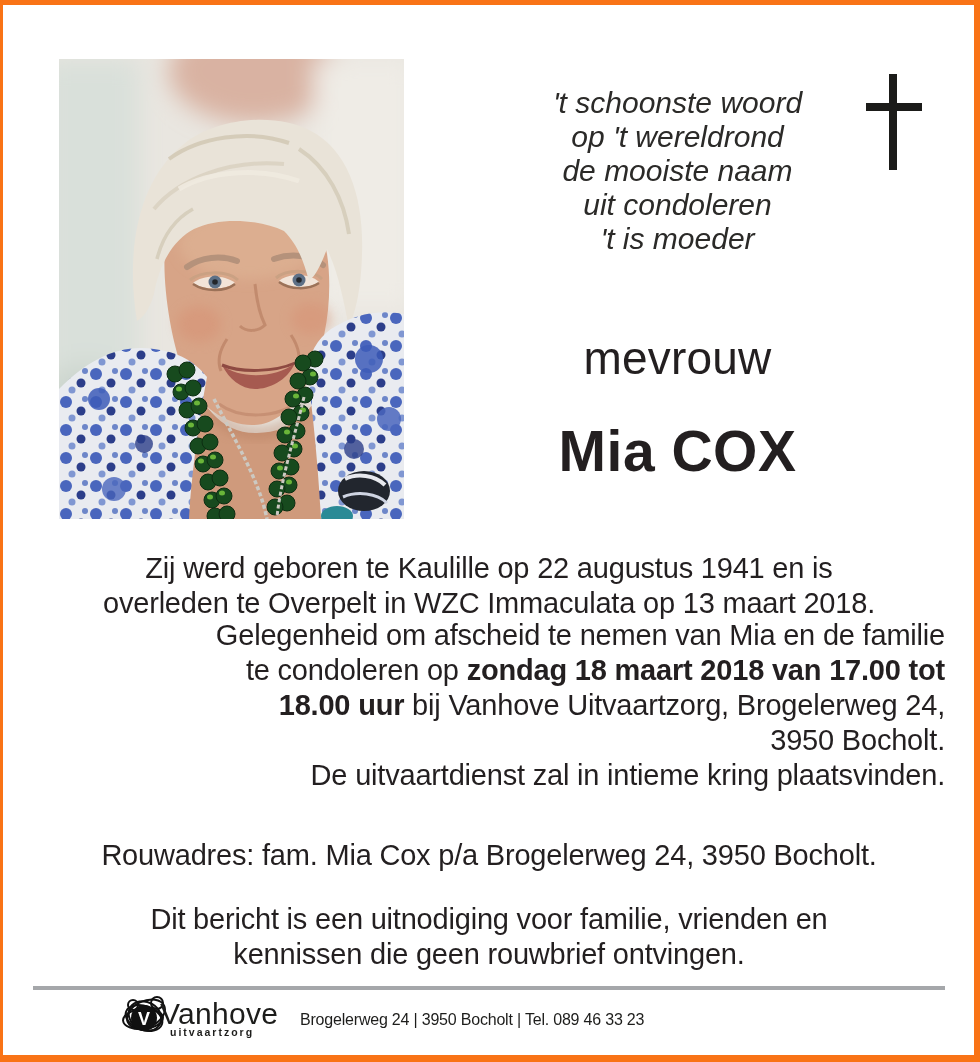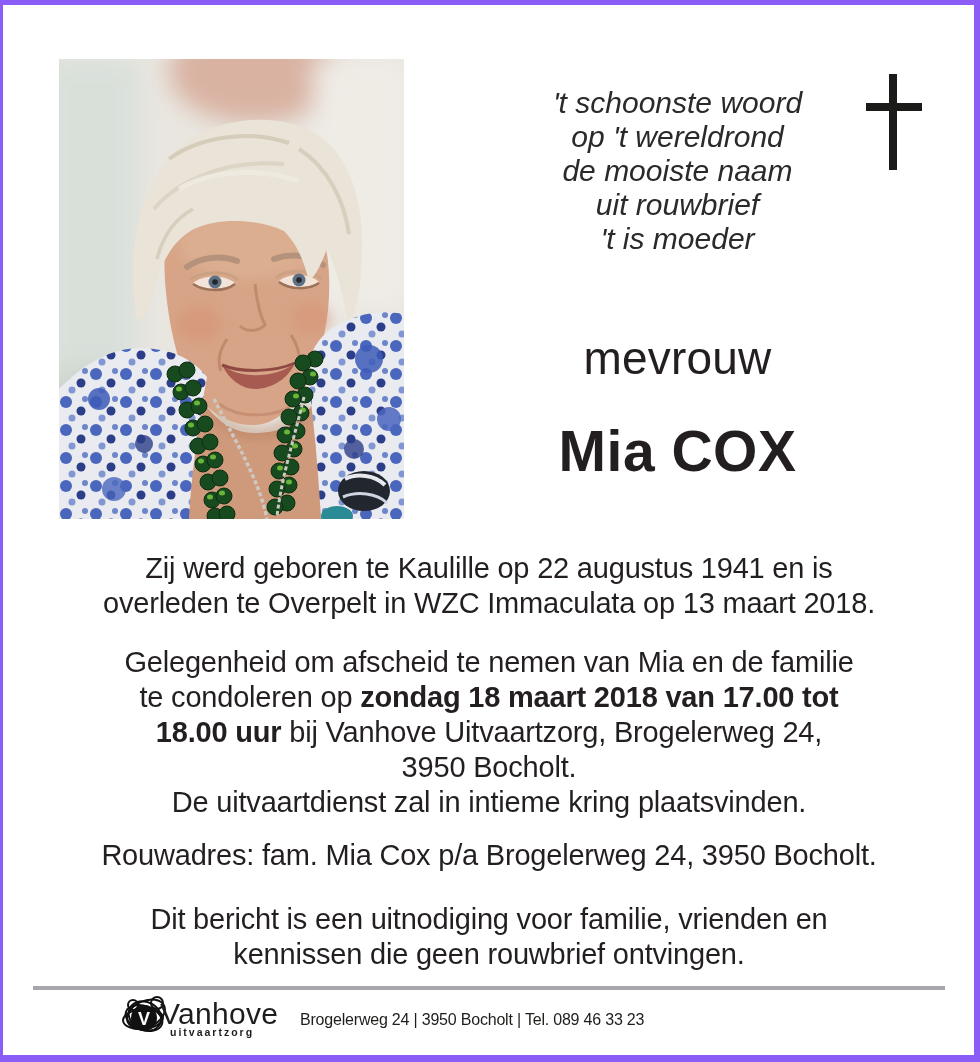--- a/index.html
+++ b/index.html
@@ -1,31 +1,31 @@
 <!DOCTYPE html>
 <html><head>
 <meta charset="utf-8">
 <style>
   html,body{margin:0;padding:0;}
   body{width:980px;height:1062px;background:#9ea0a4;}
-  .page{position:relative;width:980px;height:1062px;background:#8b5cf6;
+  .page{position:relative;width:980px;height:1062px;background:#f97316;
         font-family:"Liberation Sans",sans-serif;color:#231f20;overflow:hidden;}
   .card{position:absolute;left:3px;top:5px;width:971px;height:1050px;background:#ffffff;}
   .abs{position:absolute;}
   .photo{left:59px;top:59px;width:345px;height:460px;margin:0;padding:0;}
   .photo svg{display:block;}
   .cross{left:866px;top:74px;width:56px;height:96px;}
   .cross .v{position:absolute;left:23px;top:0;width:8px;height:96px;background:#1b1b19;}
   .cross .h{position:absolute;left:0;top:29px;width:56px;height:8px;background:#1b1b19;}
   .rightcol{left:410px;width:535px;text-align:center;}
   .poem{top:86px;font-style:italic;font-size:30px;line-height:34px;color:#2b2a28;}
   .salutation{top:331px;font-size:46px;letter-spacing:0.2px;}
   .name{top:418px;font-size:57px;font-weight:bold;letter-spacing:0.5px;}
   .bodytext{left:33px;width:912px;text-align:center;font-size:29px;line-height:35px;letter-spacing:-0.2px;}
-  .p1{top:551px;} .p2{top:645px;} .p3{top:838px;} .p4{top:902px;}
+  .p1{top:551px;} .p2{top:618px;text-align:right;} .p3{top:838px;} .p4{top:902px;}
   .line{white-space:nowrap;}
   .b{font-weight:bold;margin-top:28px;}
   .divider{left:33px;top:986px;width:912px;height:4px;background:#a5a7aa;}
   .logo-mark{left:122px;top:992px;width:48px;height:48px;}
   .brand{left:160px;top:997px;font-size:30px;color:#1d1d1b;letter-spacing:0.3px;}
   .brand-sub{left:170px;top:1026px;width:115px;font-size:10.5px;
              font-weight:bold;letter-spacing:2px;color:#1d1d1b;}
   .contact{left:300px;top:1007px;font-size:16px;line-height:26px;color:#1d1d1b;letter-spacing:-0.2px;}
 </style>
 </head>
@@ -173,21 +173,21 @@
 
   <div class="abs cross">
     <div class="v"></div>
     <div class="h"></div>
   </div>
 
   <div class="abs rightcol poem">
     <div class="line">'t schoonste woord</div>
     <div class="line">op 't wereldrond</div>
     <div class="line">de mooiste naam</div>
-    <div class="line">uit rouwbrief</div>
+    <div class="line">uit condoleren</div>
     <div class="line">'t is moeder</div>
   </div>
 
   <div class="abs rightcol salutation">mevrouw</div>
   <div class="abs rightcol name">Mia COX</div>
 
   <div class="abs bodytext p1">
     <div class="line">Zij werd geboren te Kaulille op 22 augustus 1941 en is</div>
     <div class="line">overleden te Overpelt in WZC Immaculata op 13 maart 2018.</div>
   </div>

